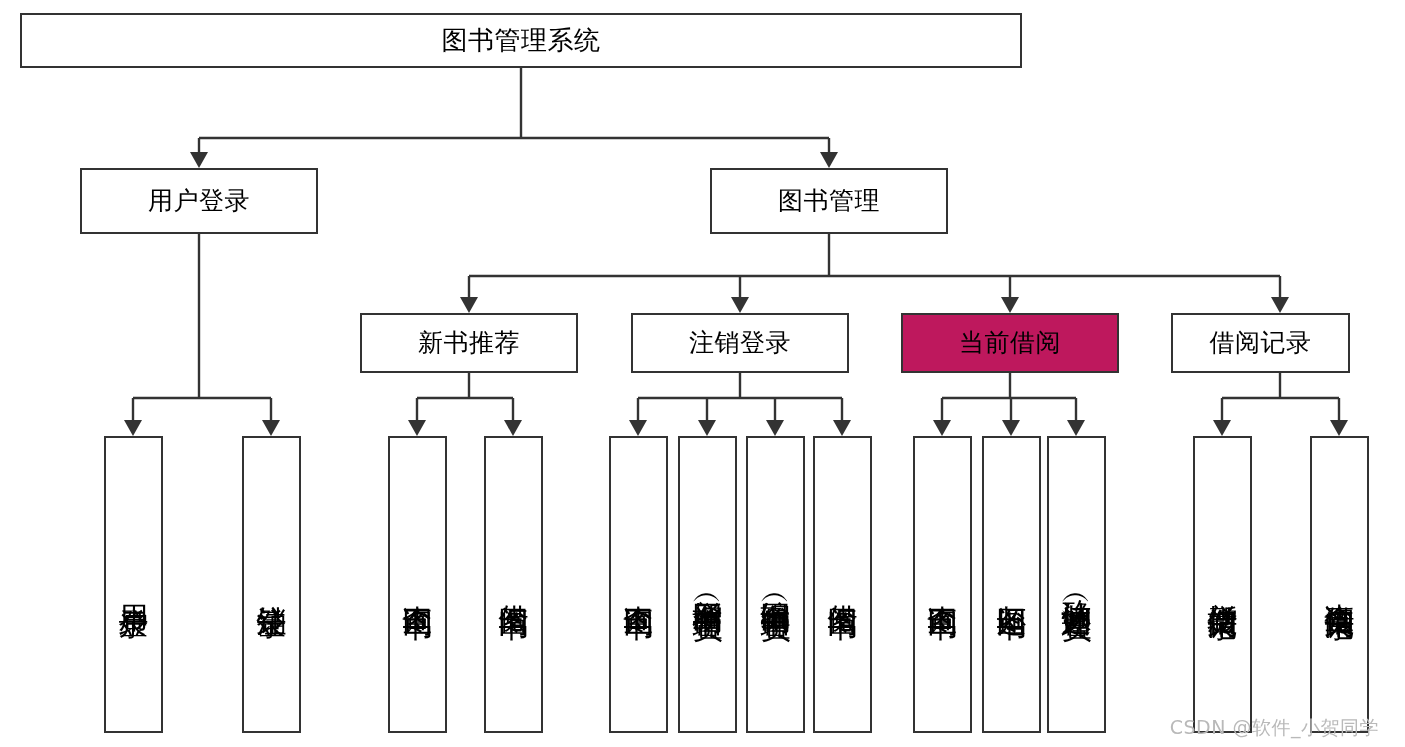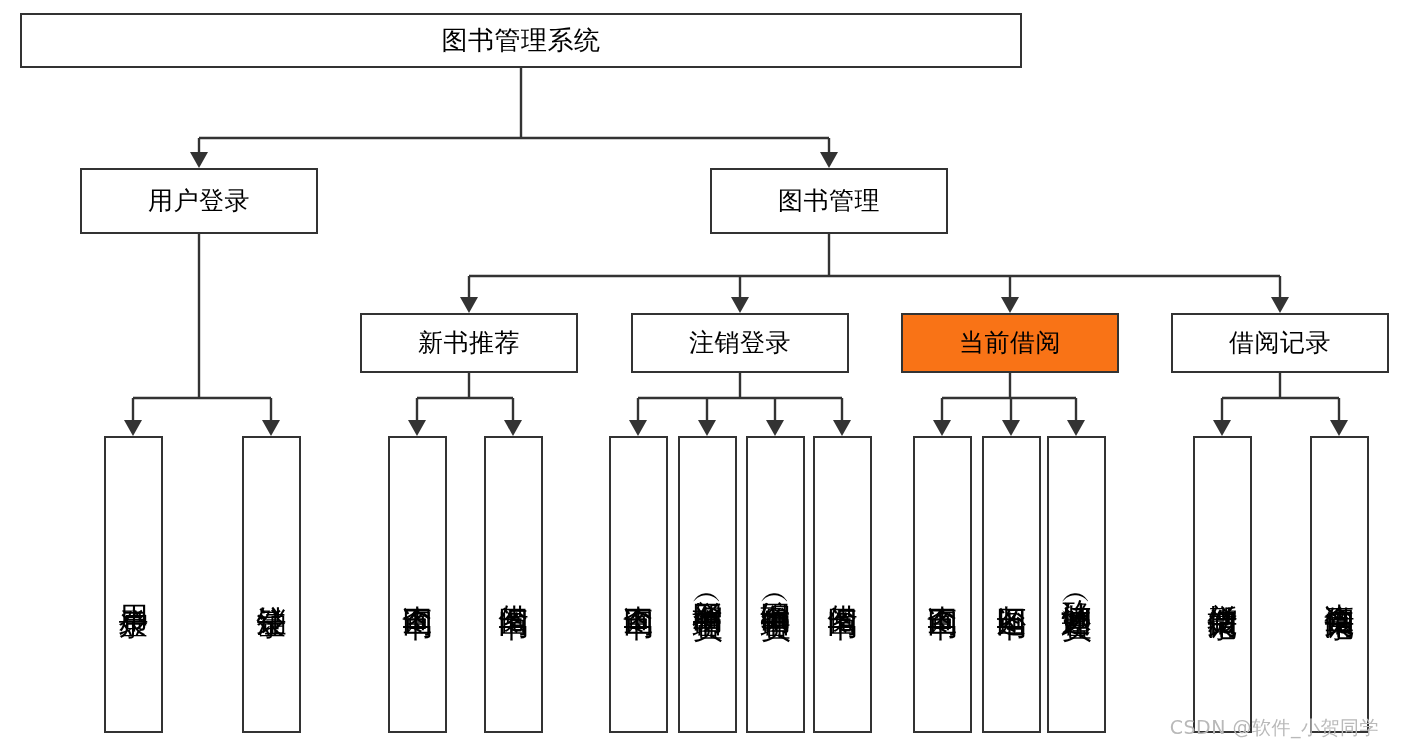--- a/index.html
+++ b/index.html
@@ -168,25 +168,25 @@
   </div>
 
   <div class="node horizontal" style="left: 710px; top: 168px; width: 238px; height: 66px; border-color: rgb(51, 51, 51); background: rgb(255, 255, 255); color: rgb(0, 0, 0);">
     <span class="node-label">图书管理</span>
   </div>
 
   <div class="node horizontal" style="left: 631px; top: 313px; width: 218px; height: 60px; border-color: rgb(51, 51, 51); background: rgb(255, 255, 255); color: rgb(0, 0, 0);">
     <span class="node-label">注销登录</span>
   </div>
 
-  <div class="node horizontal" style="left: 901px; top: 313px; width: 218px; height: 60px; border-color: rgb(51, 51, 51); background: #f97316; color: rgb(0, 0, 0);">
+  <div class="node horizontal" style="left: 901px; top: 313px; width: 218px; height: 60px; border-color: rgb(51, 51, 51); background: #be185d; color: rgb(0, 0, 0);">
     <span class="node-label">当前借阅</span>
   </div>
 
-  <div class="node horizontal" style="left: 1171px; top: 313px; width: 218px; height: 60px; border-color: rgb(51, 51, 51); background: rgb(255, 255, 255); color: rgb(0, 0, 0);">
+  <div class="node horizontal" style="left: 1171px; top: 313px; width: 179px; height: 60px; border-color: rgb(51, 51, 51); background: rgb(255, 255, 255); color: rgb(0, 0, 0);">
     <span class="node-label">借阅记录</span>
   </div>
 
   <div class="node vertical" style="left: 104px; top: 436px; width: 59px; height: 297px; border-color: rgb(51, 51, 51); background: rgb(255, 255, 255); color: rgb(0, 0, 0);">
     <span class="node-label">用户登录</span>
   </div>
 
   <div class="node vertical" style="left: 242px; top: 436px; width: 59px; height: 297px; border-color: rgb(51, 51, 51); background: rgb(255, 255, 255); color: rgb(0, 0, 0);">
     <span class="node-label">注销登录</span>
   </div>

